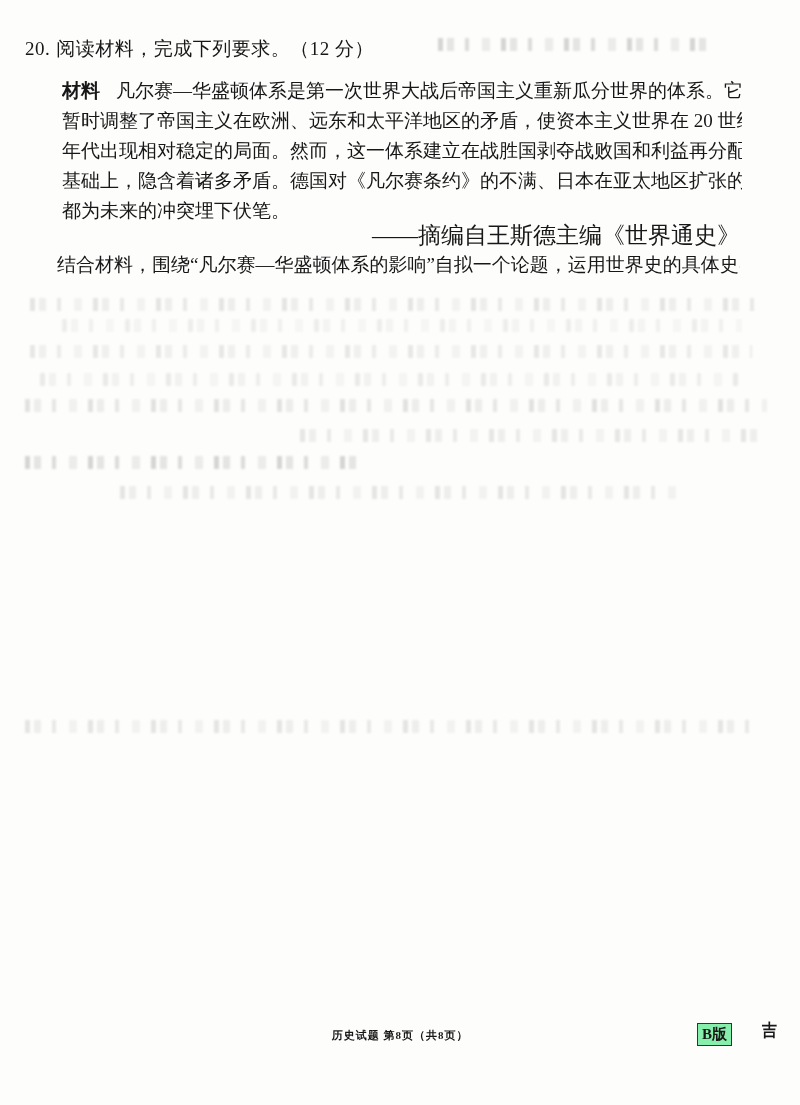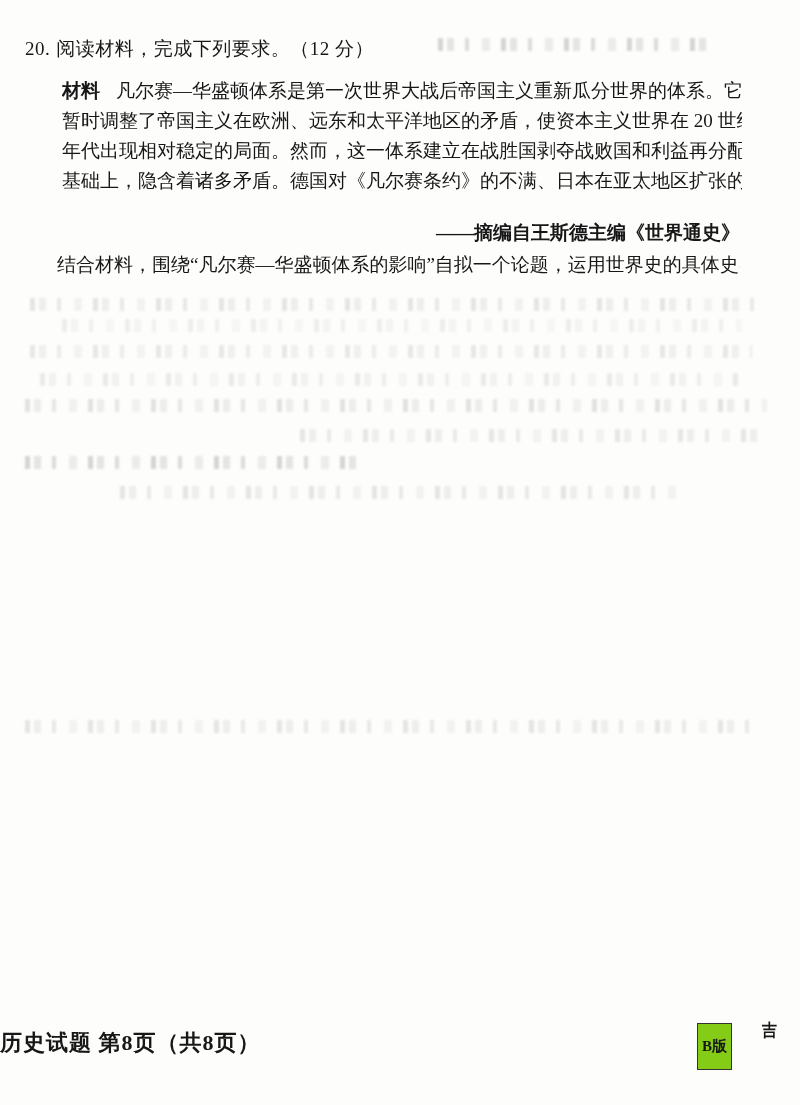--- a/index.html
+++ b/index.html
@@ -30,21 +30,21 @@
     height: 30px; overflow: hidden;
     text-align: justify; text-align-last: justify;
     text-justify: inter-character;
     white-space: nowrap;
   }
   .mline.last { text-align-last: left; }
   .mlabel { font-weight: bold; margin-right: 16px; }
 
   .attribution {
     position: absolute; right: 60px; top: 220px;
-    font-size: 19px; font-weight: 700; white-space: nowrap; text-align: right;
+    font-size: 23px; font-weight: 400; white-space: nowrap; text-align: right;
   }
 
   
   .task {
     position: absolute; left: 40px; top: 250px; width: 700px;
     font-size: 19px; line-height: 29px;
   }
   .task .t1 {
     margin-left: 17px; height: 29px; overflow: hidden;
     text-align: justify; text-align-last: justify; text-justify: inter-character;
@@ -59,28 +59,28 @@
     background: repeating-linear-gradient(90deg,
       rgba(95,95,95,0.9) 0 5px, transparent 5px 9px,
       rgba(95,95,95,0.55) 9px 16px, transparent 16px 27px,
       rgba(95,95,95,0.75) 27px 31px, transparent 31px 44px,
       rgba(95,95,95,0.4) 44px 52px, transparent 52px 63px);
   }
 
   
   .footer {
     position: absolute; top: 1028px; left: 0; width: 100%;
-    font-size: 22px; font-weight: 600;
+    text-align: center; font-size: 11px; font-weight: 600;
     letter-spacing: 1px;
   }
   .badge {
     position: absolute; left: 697px; top: 1023px;
-    border: 1.5px solid #333; padding: 12px 4px;
+    border: 1.5px solid #333; padding: 0 4px;
     font-size: 15px; font-weight: 600; line-height: 21px;
-    background: #84cc16;
+    background: #86efac;
   }
   .edge-mark {
     position: absolute; left: 762px; top: 1021px;
     font-size: 15px; font-weight: bold; transform: scaleY(1.15);
   }
 </style>
 </head>
 <body>
 
 <div class="page">
@@ -91,20 +91,21 @@
     <span class="qnum">20.</span><span>阅读材料，完成下列要求。（12 分）</span>
   </div>
 
   <div class="material">
     <div class="mline">
       <span class="mlabel">材料</span><span>凡尔赛—华盛顿体系是第一次世界大战后帝国主义重新瓜分世界的体系。它</span>
     </div>
     <div class="mline">暂时调整了帝国主义在欧洲、远东和太平洋地区的矛盾，使资本主义世界在 20 世纪 20</div>
     <div class="mline">年代出现相对稳定的局面。然而，这一体系建立在战胜国剥夺战败国和利益再分配的</div>
     <div class="mline">基础上，隐含着诸多矛盾。德国对《凡尔赛条约》的不满、日本在亚太地区扩张的野心，</div>
+    <div class="mline last">都为未来的冲突埋下伏笔。</div>
   </div>
 
   <div class="attribution">——摘编自王斯德主编《世界通史》</div>
 
   <div class="task">
     <div class="t1">结合材料，围绕“凡尔赛—华盛顿体系的影响”自拟一个论题，运用世界史的具体史实</div>
   </div>
 
   <div class="ghost" style="top:298px; left:30px; width:732px; opacity:0.17;"></div>
   <div class="ghost" style="top:319px; left:62px; width:680px; opacity:0.11;"></div>

